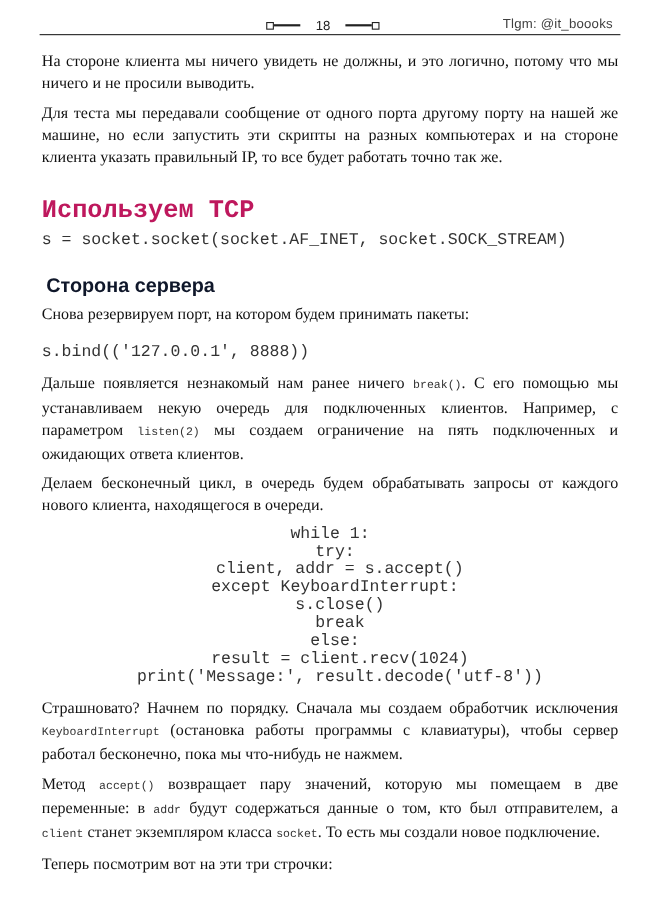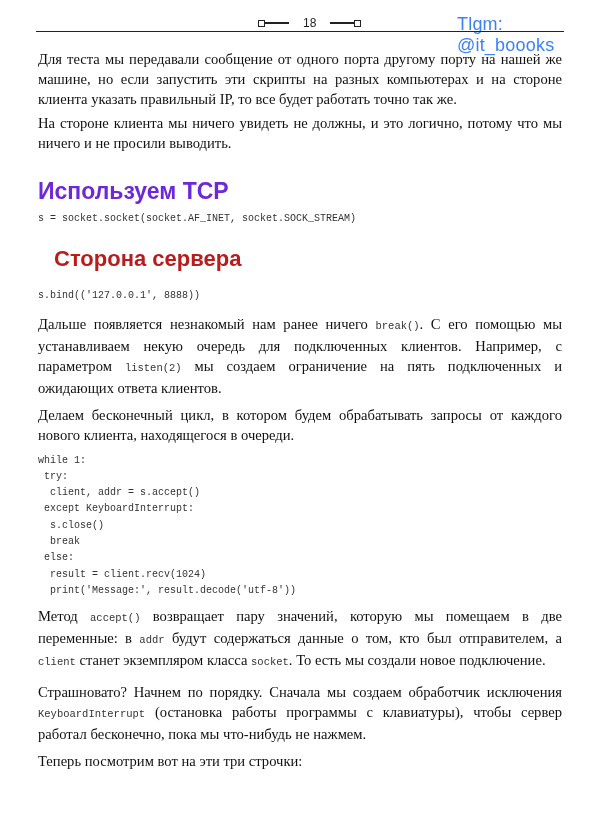--- a/index.html
+++ b/index.html
@@ -3,82 +3,83 @@
 <meta charset="utf-8">
 <style>
   html, body { margin: 0; padding: 0; }
   body {
     width: 600px; height: 825px; background: #ffffff; position: relative; overflow: hidden;
     color: #111111;
     font-family: "Liberation Serif", "DejaVu Serif", serif;
   }
   .header { position: absolute; left: 0; top: 0; width: 600px; height: 36px; }
   .header-rule { position: absolute; left: 36px; top: 31px; width: 528px; height: 1px; background: #222; }
-  .page-num-wrap { position: absolute; left: 258px; top: 16px; height: 14px; display: flex; align-items: center; }
+  .page-num-wrap { position: absolute; left: 242px; top: 16px; height: 14px; display: flex; align-items: center; }
   .pn-box { width: 7px; height: 7px; border: 1.3px solid #222; box-sizing: border-box; }
   .pn-line { width: 24px; height: 1.3px; background: #222; }
   .pn-num { font-family: "Liberation Sans", sans-serif; font-size: 12px; margin: 0 14px; color: #222; }
   .watermark {
     position: absolute; left: 457px; top: 14px; font-family: "Liberation Sans", sans-serif;
-    font-size: 18px; color: #3b82f6; letter-spacing: 0.2px;
+    font-size: 12px; color: #404040; letter-spacing: 0.2px;
   }
   .content { position: absolute; left: 38px; top: 42px; width: 524px; }
   p.para {
     margin: 0; font-size: 14.6px; line-height: 20px; text-align: justify;
   }
   .mono { font-family: "Liberation Mono", "DejaVu Sans Mono", monospace; font-size: 10.5px; color: #333; }
   h2.h-big {
-    font-family: Liberation Sans, sans-serif; font-weight: bold; font-size: 23px;
-    margin: 0; line-height: 28px; color: #6d28d9;
+    font-family: Liberation Mono, monospace; font-weight: bold; font-size: 23px;
+    margin: 0; line-height: 28px; color: #be185d;
   }
   h3.h-mid {
-    font-family: "Liberation Sans", sans-serif; font-weight: bold; font-size: 22px;
-    margin: 16px; line-height: 24px; color: #b91c1c;
+    font-family: "Liberation Sans", sans-serif; font-weight: bold; font-size: 18px;
+    margin: 4px; line-height: 24px; color: #0f172a;
   }
   pre.code {
     margin: 0; font-family: "Liberation Mono", "DejaVu Sans Mono", monospace;
-    font-size: 10px; line-height: 16.3px; color: #333; white-space: pre;
+    font-size: 15px; line-height: 16.3px; color: #333; white-space: pre;
   }
-  .code-line { display: block; }
+  .code-line { display: block; text-align: center; }
 </style>
 </head>
 <body>
 
 <div class="header">
   <div class="page-num-wrap">
     <span class="pn-box"></span>
     <span class="pn-line"></span>
     <span class="pn-num">18</span>
     <span class="pn-line"></span>
     <span class="pn-box"></span>
   </div>
   <div class="watermark">Tlgm: @it_boooks</div>
   <div class="header-rule"></div>
 </div>
 
 <div class="content">
+  <p class="para" style="margin-top:4px;">На стороне клиента мы ничего увидеть не должны, и это логично, потому что мы ничего и не просили выводить.</p>
   <p class="para" style="margin-top:7px;">Для теста мы передавали сообщение от одного порта другому порту на нашей же машине, но если запустить эти скрипты на разных компьютерах и на стороне клиента указать правильный IP, то все будет работать точно так же.</p>
-  <p class="para" style="margin-top:4px;">На стороне клиента мы ничего увидеть не должны, и это логично, потому что мы ничего и не просили выводить.</p>
 
   <h2 class="h-big" style="margin-top:24px;">Используем TCP</h2>
 
   <pre class="code" style="margin-top:6px;">s = socket.socket(socket.AF_INET, socket.SOCK_STREAM)</pre>
 
   <h3 class="h-mid" style="margin-top:20px;">Сторона сервера</h3>
 
+  <p class="para" style="margin-top:5px;">Снова резервируем порт, на котором будем принимать пакеты:</p>
   <pre class="code" style="margin-top:17px;">s.bind(('127.0.0.1', 8888))</pre>
 
   <p class="para" style="margin-top:9px;">
     <span>Дальше появляется незнакомый нам ранее ничего </span><span class="mono">break()</span><span>. С его помощью мы устанавливаем некую очередь для подключенных клиентов. Например, с параметром </span><span class="mono">listen(2)</span><span> мы создаем ограничение на пять подключенных и ожидающих ответа клиентов.</span>
   </p>
-  <p class="para" style="margin-top:7px;">Делаем бесконечный цикл, в котором будем обрабатывать запросы от каждого нового клиента, находящегося в очереди.</p>
+  <p class="para" style="margin-top:7px;">Делаем бесконечный цикл, в очередь будем обрабатывать запросы от каждого нового клиента, находящегося в очереди.</p>
 
   <pre class="code" style="margin-top:8px;"><span class="code-line">while 1:</span><span class="code-line"> try:</span><span class="code-line">  client, addr = s.accept()</span><span class="code-line"> except KeyboardInterrupt:</span><span class="code-line">  s.close()</span><span class="code-line">  break</span><span class="code-line"> else:</span><span class="code-line">  result = client.recv(1024)</span><span class="code-line">  print('Message:', result.decode('utf-8'))</span></pre>
 
+  <p class="para" style="margin-top:10px;">
+    <span>Страшновато? Начнем по порядку. Сначала мы создаем обработчик исключения </span><span class="mono">KeyboardInterrupt</span><span> (остановка работы программы с клавиатуры), чтобы сервер работал бесконечно, пока мы что-нибудь не нажмем.</span>
+  </p>
   <p class="para" style="margin-top:7px;">
     <span>Метод </span><span class="mono">accept()</span><span> возвращает пару значений, которую мы помещаем в две переменные: в </span><span class="mono">addr</span><span> будут содержаться данные о том, кто был отправителем, а </span><span class="mono">client</span><span> станет экземпляром класса </span><span class="mono">socket</span><span>. То есть мы создали новое подключение.</span>
-  </p>
-  <p class="para" style="margin-top:10px;">
-    <span>Страшновато? Начнем по порядку. Сначала мы создаем обработчик исключения </span><span class="mono">KeyboardInterrupt</span><span> (остановка работы программы с клавиатуры), чтобы сервер работал бесконечно, пока мы что-нибудь не нажмем.</span>
   </p>
   <p class="para" style="margin-top:7px;">Теперь посмотрим вот на эти три строчки:</p>
 
 </div>
 
 </body></html>

